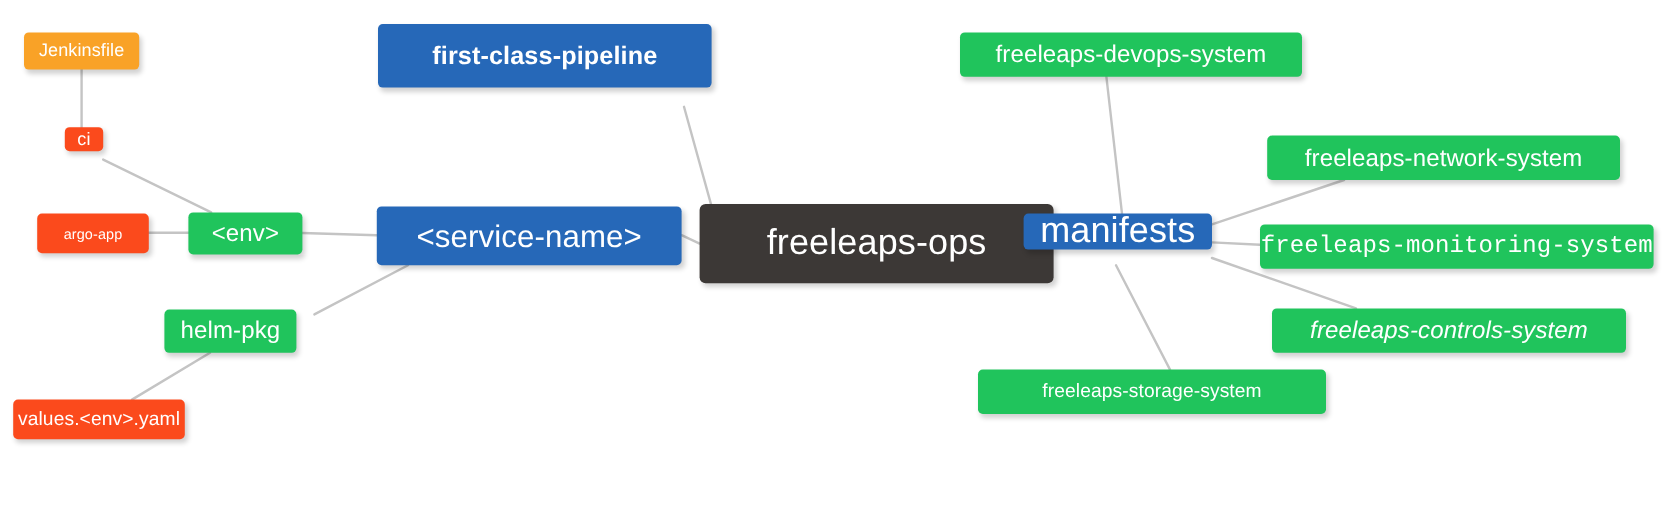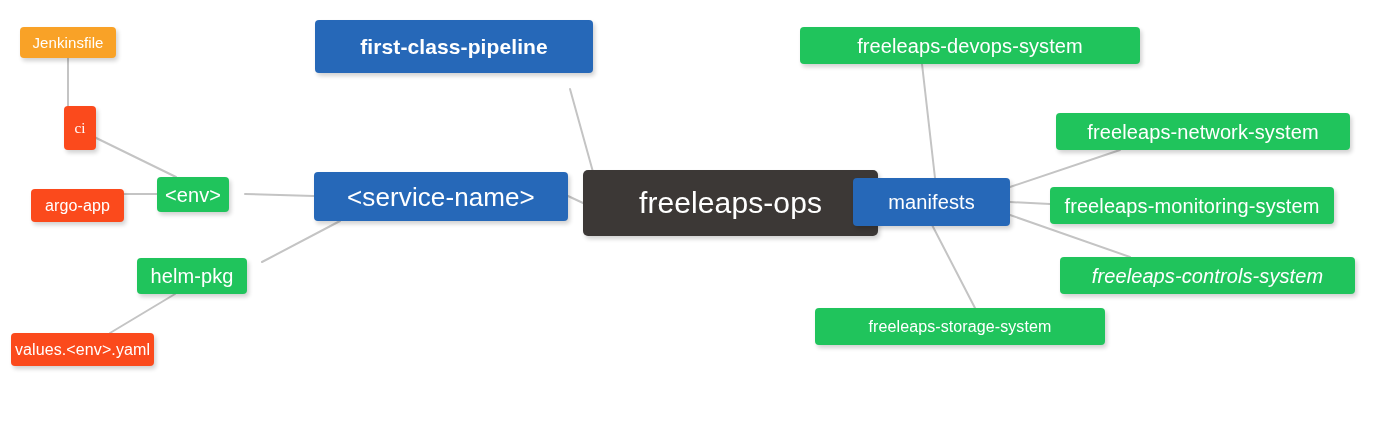--- a/index.html
+++ b/index.html
@@ -68,26 +68,26 @@
       <line x1="935" y1="178" x2="922" y2="64" stroke="#c4c4c4" stroke-width="2" stroke-linecap="round"></line>
       <line x1="1010" y1="187" x2="1120" y2="150" stroke="#c4c4c4" stroke-width="2" stroke-linecap="round"></line>
       <line x1="1010" y1="202" x2="1050" y2="204" stroke="#c4c4c4" stroke-width="2" stroke-linecap="round"></line>
       <line x1="1010" y1="215" x2="1130" y2="257" stroke="#c4c4c4" stroke-width="2" stroke-linecap="round"></line>
       <line x1="930" y1="221" x2="975" y2="308" stroke="#c4c4c4" stroke-width="2" stroke-linecap="round"></line>
     </svg>
   <div id="node-layer">
       <div class="node node-root" style="left: 583px; top: 170px; width: 295px; height: 66px; font-size: 30px;">freeleaps-ops</div>
       <div class="node node-blue" style="left: 314px; top: 172px; width: 254px; height: 49px; font-size: 26px;">&lt;service-name&gt;</div>
       <div class="node node-blue" style="left: 315px; top: 20px; width: 278px; height: 53px; font-size: 21px; font-weight: bold;">first-class-pipeline</div>
-      <div class="node node-blue" style="left: 853px; top: 178px; width: 157px; height: 48px; font-size: 20px;">manifests</div>
-      <div class="node node-green" style="left: 157px; top: 177px; width: 72px; height: 35px; font-size: 20px;">&lt;env&gt;</div>
+      <div class="node node-blue" style="left: 853px; top: 178px; width: 157px; height: 30px; font-size: 30px;">manifests</div>
+      <div class="node node-green" style="left: 157px; top: 177px; width: 95px; height: 35px; font-size: 20px;">&lt;env&gt;</div>
       <div class="node node-green" style="left: 137px; top: 258px; width: 110px; height: 36px; font-size: 20px;">helm-pkg</div>
       <div class="node node-orange" style="left: 20px; top: 27px; width: 96px; height: 31px; font-size: 15px;">Jenkinsfile</div>
-      <div class="node node-red" style="left: 64px; top: 106px; width: 32px; height: 44px; font-size: 15px; font-family: Liberation Serif, serif;">ci</div>
-      <div class="node node-red" style="left: 31px; top: 178px; width: 93px; height: 33px; font-size: 16px; margin-top: 11px;">argo-app</div>
+      <div class="node node-red" style="left: 54px; top: 106px; width: 32px; height: 20px; font-size: 15px;">ci</div>
+      <div class="node node-red" style="left: 31px; top: 178px; width: 93px; height: 33px; font-size: 12px;">argo-app</div>
       <div class="node node-red" style="left: 11px; top: 333px; width: 143px; height: 33px; font-size: 16px;">values.&lt;env&gt;.yaml</div>
-      <div class="node node-green" style="left: 800px; top: 27px; width: 340px; height: 37px; font-size: 20px;">freeleaps-devops-system</div>
+      <div class="node node-green" style="left: 800px; top: 27px; width: 285px; height: 37px; font-size: 20px;">freeleaps-devops-system</div>
       <div class="node node-green" style="left: 1056px; top: 113px; width: 294px; height: 37px; font-size: 20px;">freeleaps-network-system</div>
-      <div class="node node-green" style="left: 1050px; top: 187px; width: 284px; height: 37px; font-size: 20px;">freeleaps-monitoring-system</div>
+      <div class="node node-green" style="left: 1050px; top: 187px; width: 328px; height: 37px; font-size: 20px; font-family: Liberation Mono, monospace;">freeleaps-monitoring-system</div>
       <div class="node node-green" style="left: 1060px; top: 257px; width: 295px; height: 37px; font-size: 20px; font-style: italic;">freeleaps-controls-system</div>
       <div class="node node-green" style="left: 815px; top: 308px; width: 290px; height: 37px; font-size: 16px;">freeleaps-storage-system</div>
     </div>
 </div>
 
 </body></html>

